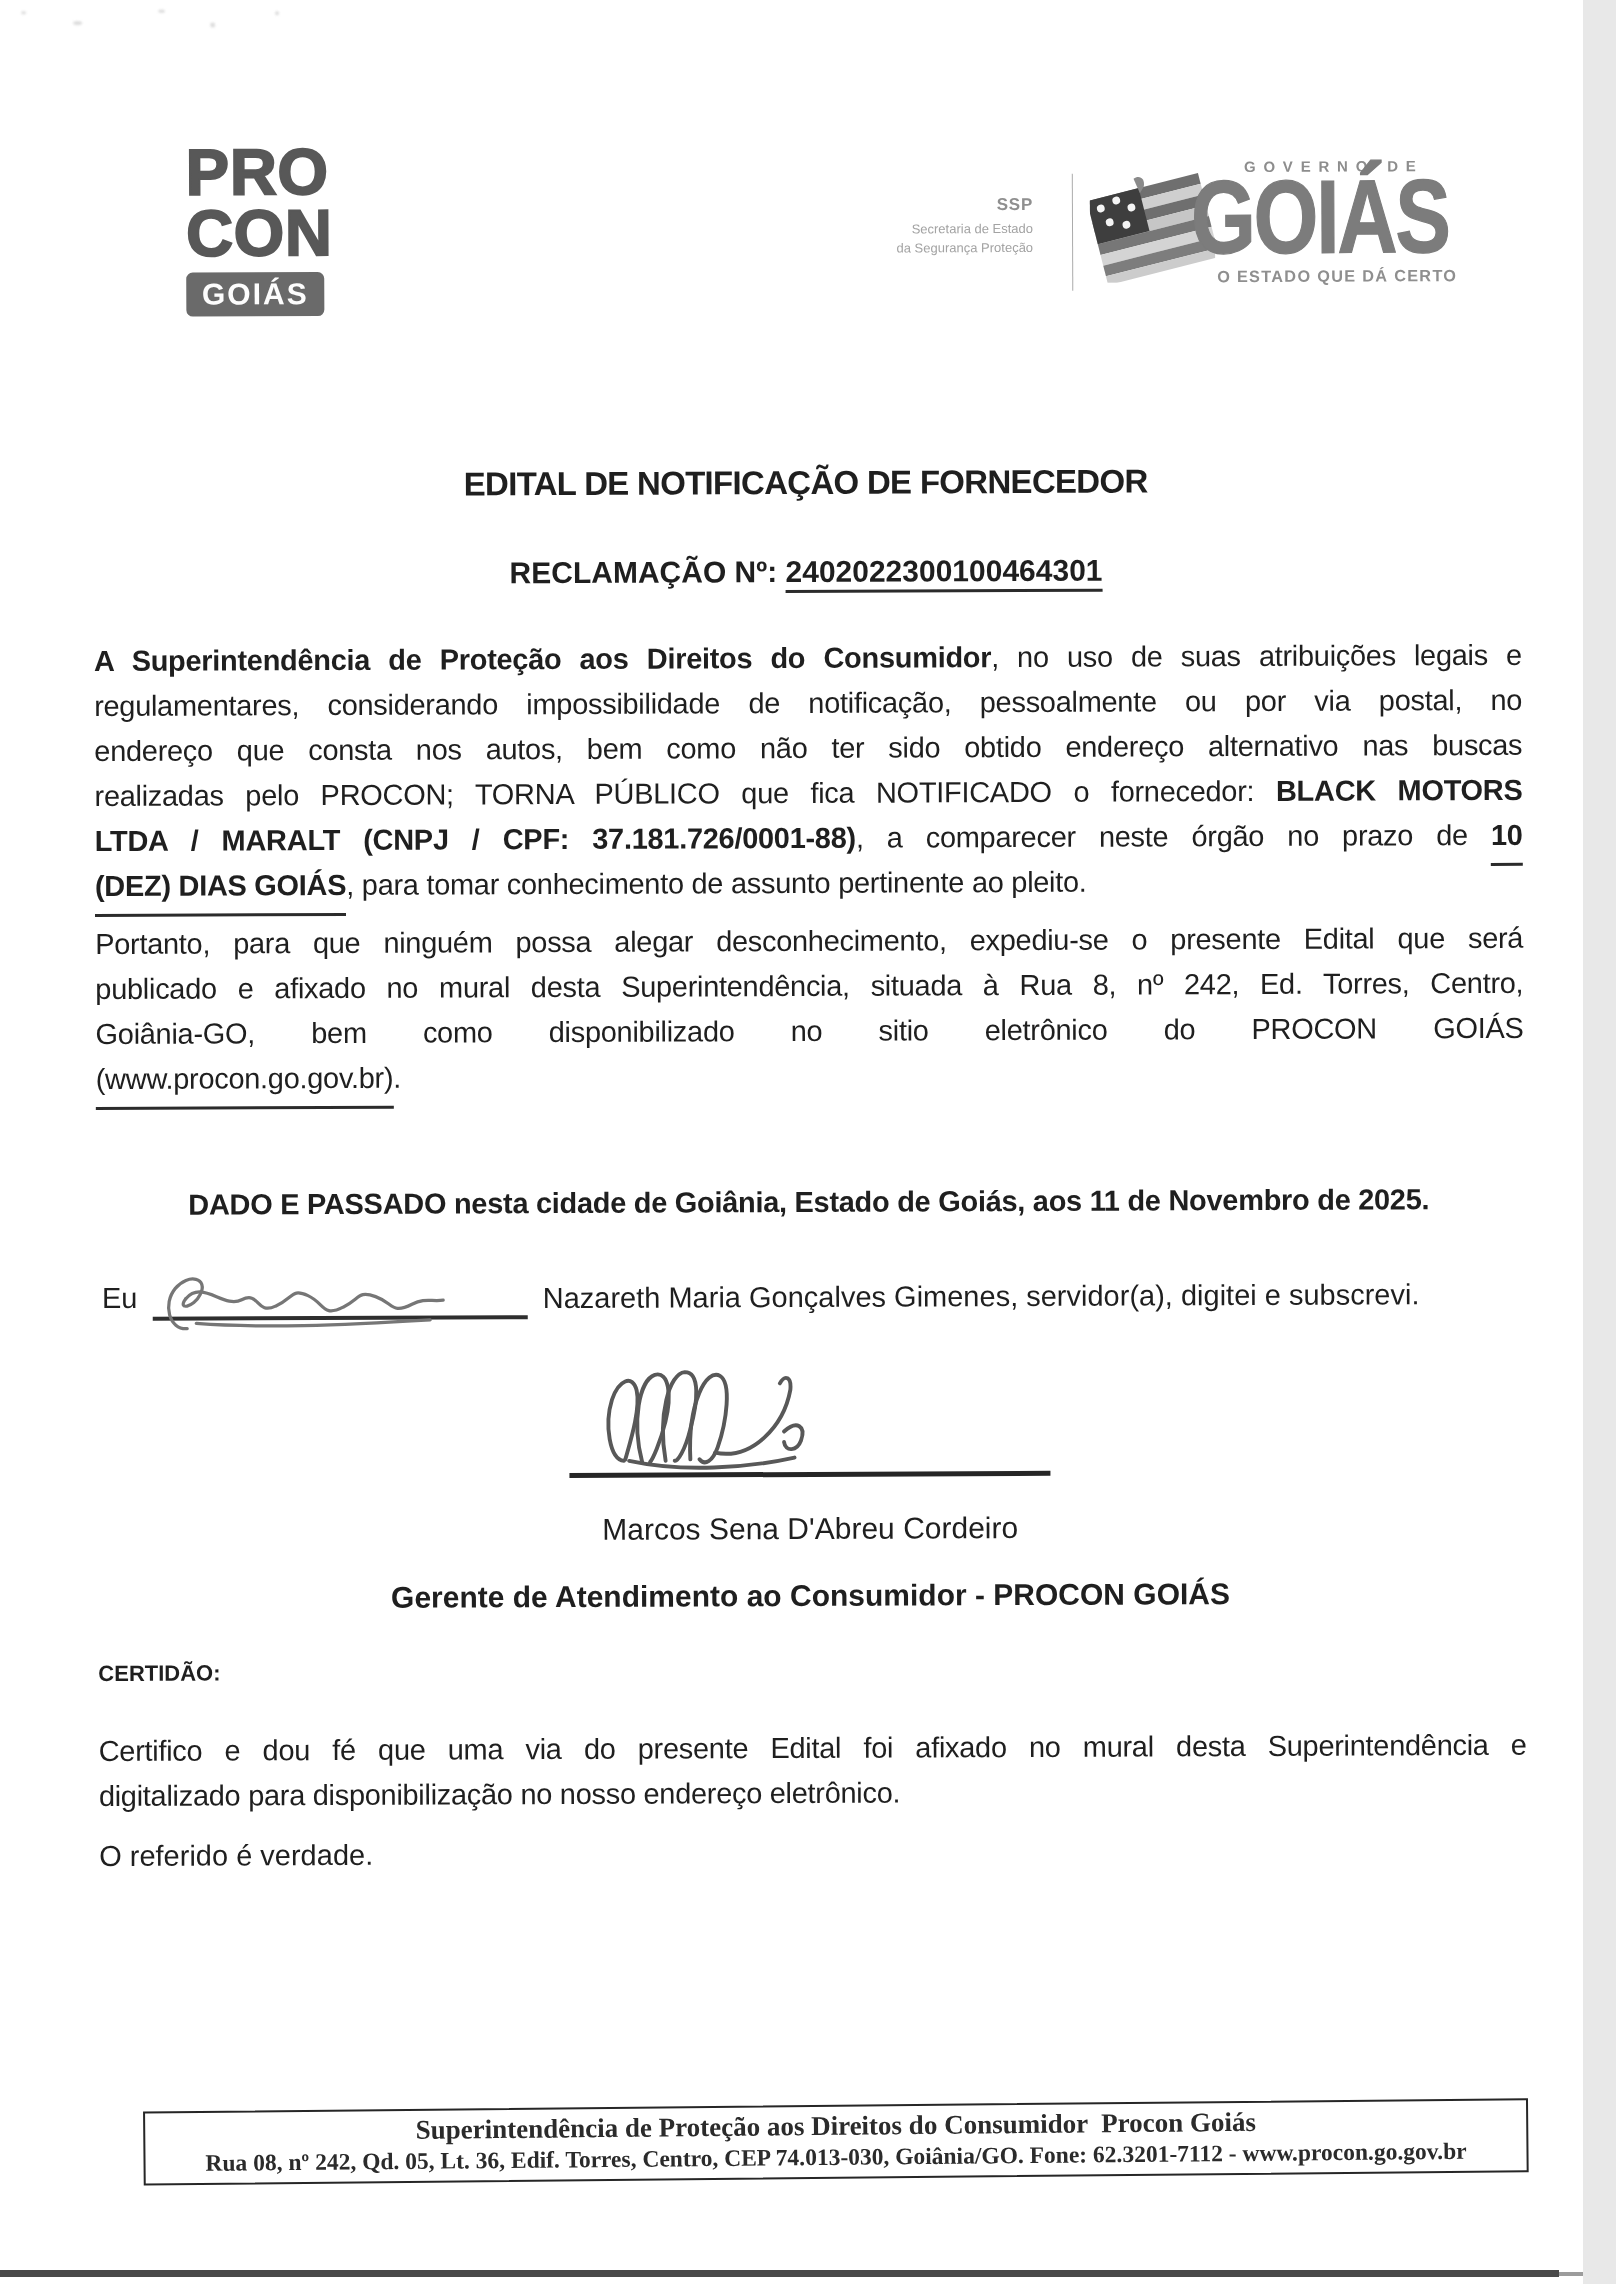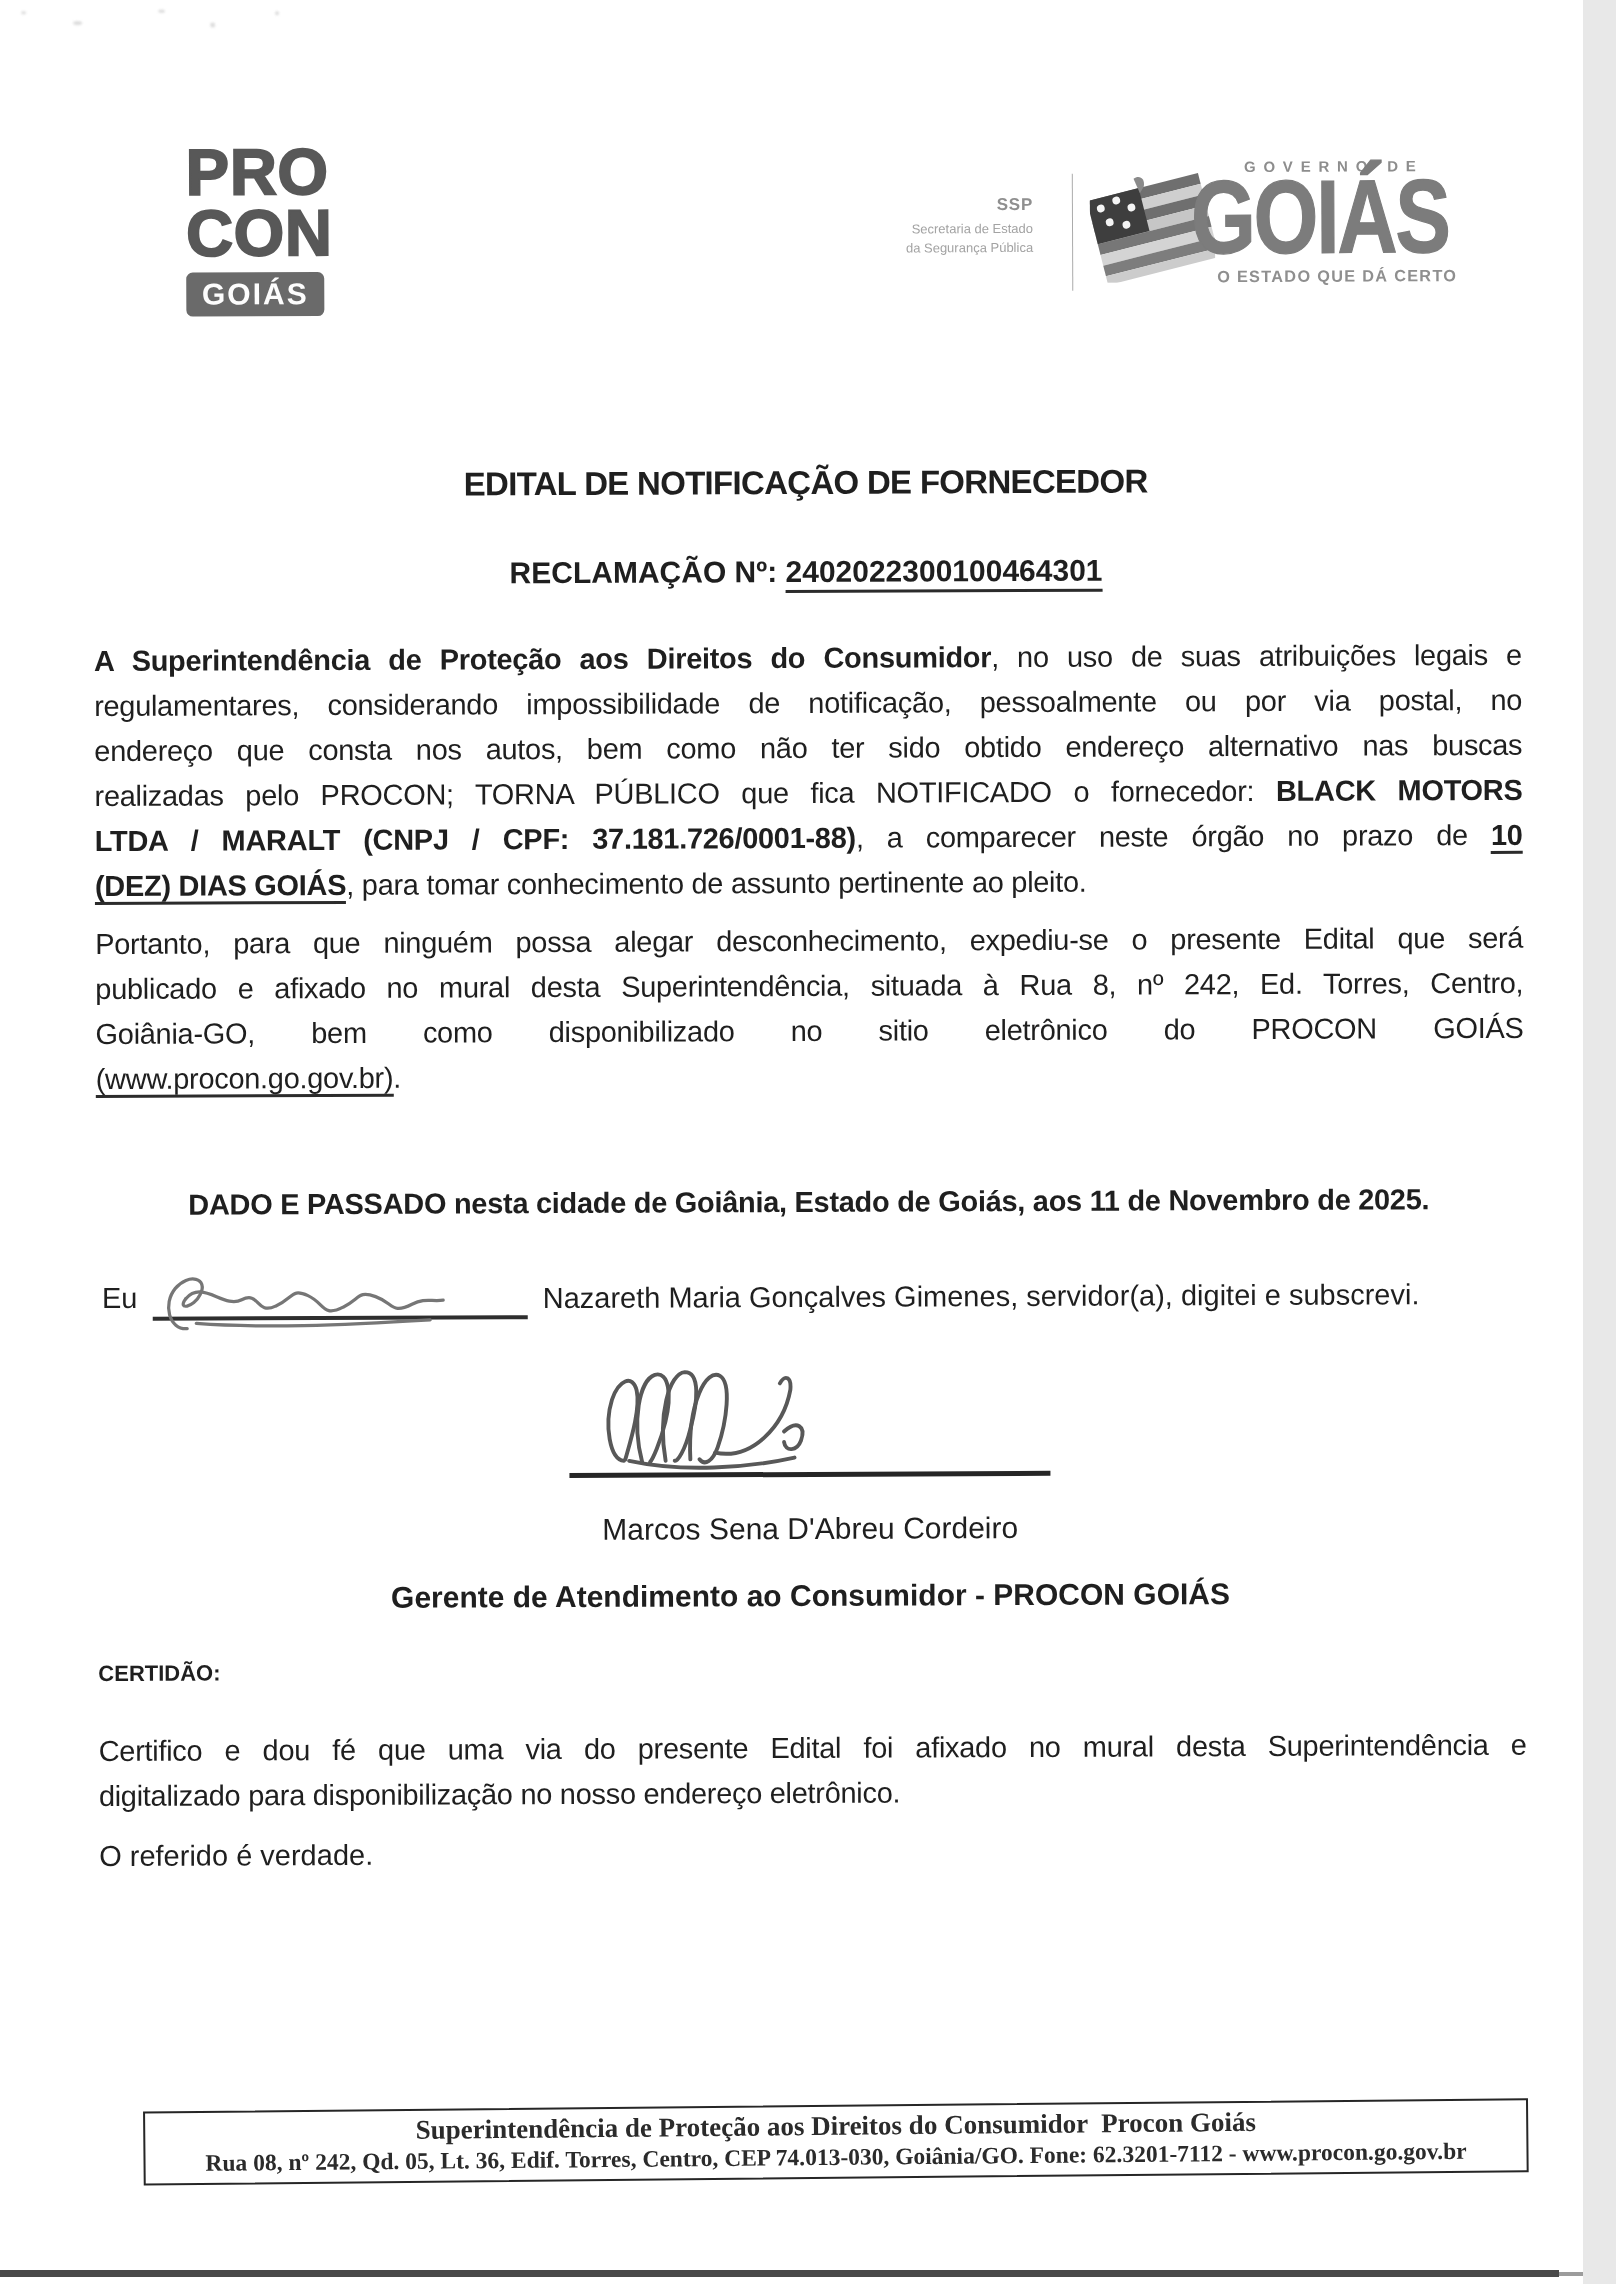--- a/index.html
+++ b/index.html
@@ -60,21 +60,21 @@
   .p1{top:636px;}
   .p2{top:919px;}
   .cert-body{top:1726px;}
   .jline{
     height:45px;line-height:45px;
     text-align:justify;text-align-last:justify;
     white-space:normal;
   }
   .jline.last{text-align-last:left;}
   .b{font-weight:700;}
-  .u{border-bottom:3.3px solid #2b2b2b;padding-bottom:0;}
+  .u{border-bottom:3.3px solid #2b2b2b;padding-bottom:12px;}
   .dado{
     position:absolute;left:0;top:1186px;width:1617px;text-align:center;
     font-size:29px;font-weight:700;letter-spacing:-0.3px;
   }
   
   .eu-row{position:absolute;left:96px;top:1271px;width:1467px;height:85px;font-size:29px;}
   .eu-prefix{position:absolute;left:5.2px;top:8px;}
   .eu-underline{position:absolute;left:56px;top:43px;width:375px;height:3.9px;background:#2e2e2e;}
   .eu-signature{position:absolute;left:60px;top:-10.4px;}
   .eu-text{position:absolute;left:446px;top:10.4px;white-space:pre;}
@@ -114,21 +114,21 @@
 
     <div class="procon-logo">
       <div class="procon-line">PRO</div>
       <div class="procon-line">CON</div>
       <div class="procon-badge">GOIÁS</div>
     </div>
 
     <div class="ssp">
       <div class="ssp-acronym">SSP</div>
       <div class="ssp-line">Secretaria de Estado</div>
-      <div class="ssp-line">da Segurança Pública</div>
+      <div class="ssp-line">da Segurança Proteção</div>
     </div>
 
     <div class="hdr-divider"></div>
 
     <div class="governo-de">GOVERNO DE</div>
 
     <svg class="goias-flag" width="125" height="111" viewBox="0 0 192 170">
       <g transform="rotate(-14 96 85)">
         <rect x="8" y="22" width="176" height="17" fill="#6f6f6f"></rect>
         <rect x="8" y="39" width="176" height="17" fill="#cfcfcf"></rect>

